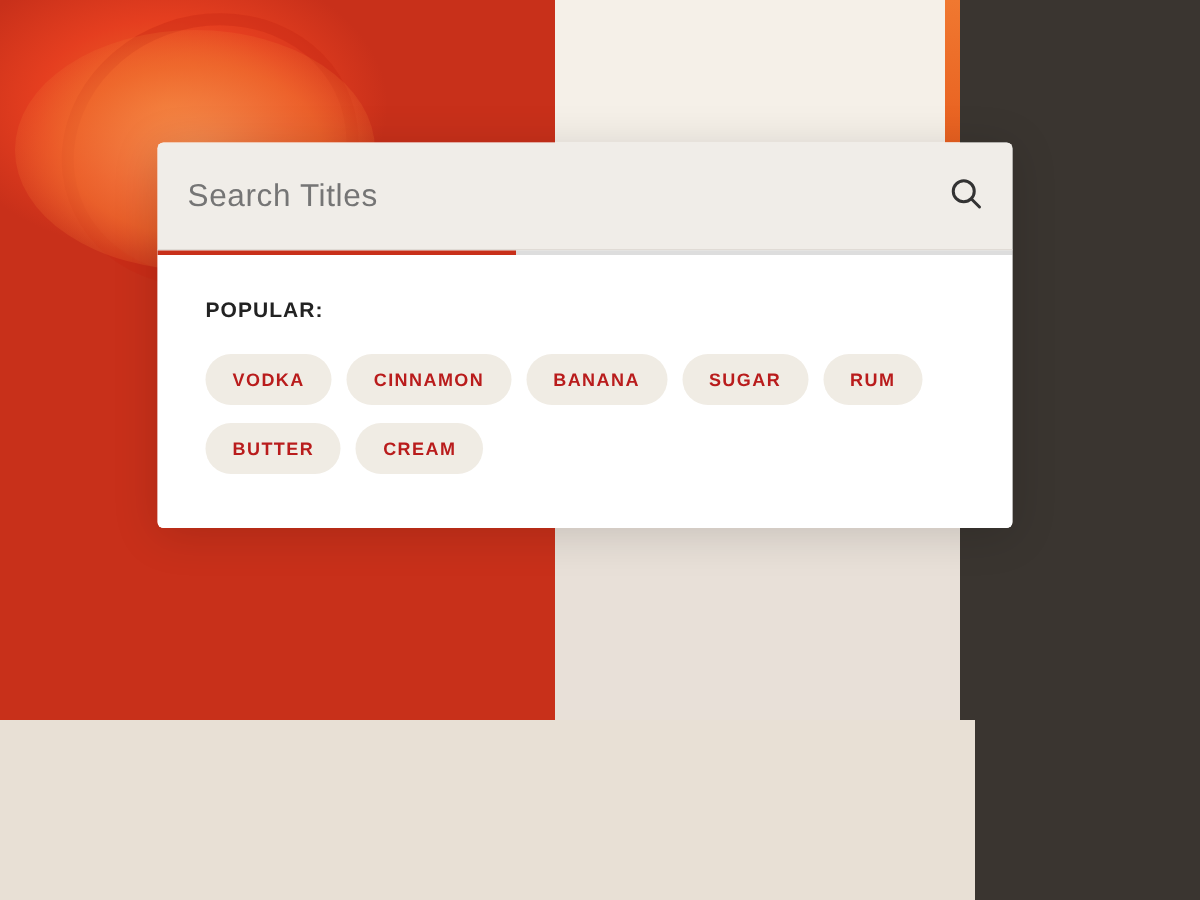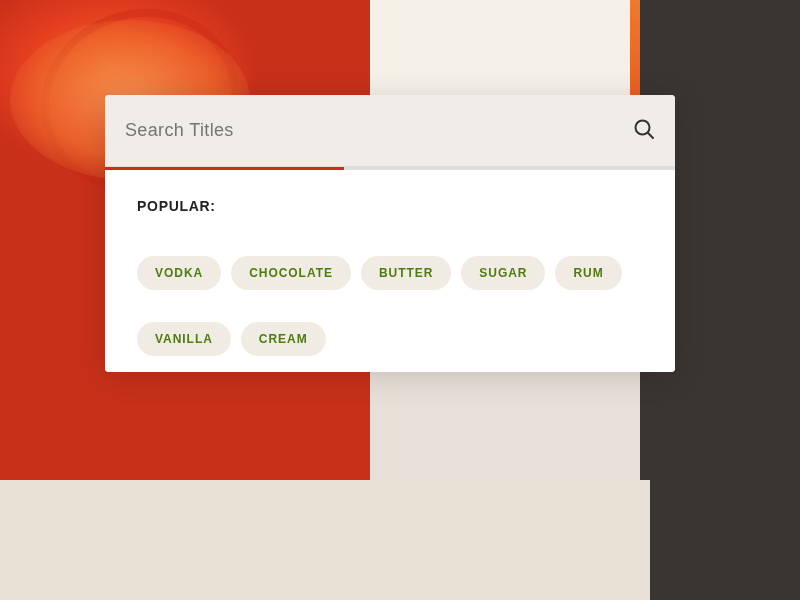--- a/index.html
+++ b/index.html
@@ -127,21 +127,21 @@
       display: flex;
       align-items: center;
       justify-content: space-between;
       border-bottom: 1px solid #e0dbd5;
     }
 
     .search-input {
       background: transparent;
       border: none;
       outline: none;
-      font-size: 18px;
+      font-size: 21px;
       color: #b0a898;
       font-weight: 400;
       letter-spacing: 0.02em;
       flex: 1;
     }
 
     .search-icon-wrap {
       cursor: pointer;
       color: #333;
       font-size: 20px;
@@ -157,21 +157,21 @@
       width: 42%;
       background: #c8301a;
     }
     .progress-empty {
       flex: 1;
       background: #ddd;
     }
 
     
     .popular-section {
-      padding: 28px 32px 16px;
+      padding: 28px 32px 36px;
       background: #fff;
     }
 
     .popular-label {
       font-size: 14px;
       font-weight: 700;
       color: #222;
       letter-spacing: 0.05em;
       margin-bottom: 22px;
     }
@@ -183,24 +183,23 @@
     }
 
     .tag {
       background: #f0ece4;
       border: none;
       border-radius: 30px;
       padding: 10px 18px;
       font-size: 12px;
       font-weight: 700;
       letter-spacing: 0.08em;
-      color: #4d7c0f;
+      color: #b91c1c;
       cursor: pointer;
       transition: background 0.15s;
-      margin-top: 20px;
     }
   </style>
 </head>
 <body>
 
 <div class="bg-layer">
   <div class="bg-left">
     <div class="swirl"></div>
   </div>
   <div class="bg-top-center"></div>
@@ -223,22 +222,22 @@
 
   <div class="progress-bar">
     <div class="progress-filled"></div>
     <div class="progress-empty"></div>
   </div>
 
   <div class="popular-section">
     <div class="popular-label">POPULAR:</div>
     <div class="tags-grid" id="tags-container">
     <button class="tag">VODKA</button>
-        <button class="tag">CHOCOLATE</button>
-        <button class="tag">BUTTER</button>
+        <button class="tag">CINNAMON</button>
+        <button class="tag">BANANA</button>
         <button class="tag">SUGAR</button>
         <button class="tag">RUM</button>
-        <button class="tag">VANILLA</button>
+        <button class="tag">BUTTER</button>
         <button class="tag">CREAM</button>
       </div>
   </div>
 
 </div>
 
 </body></html>

